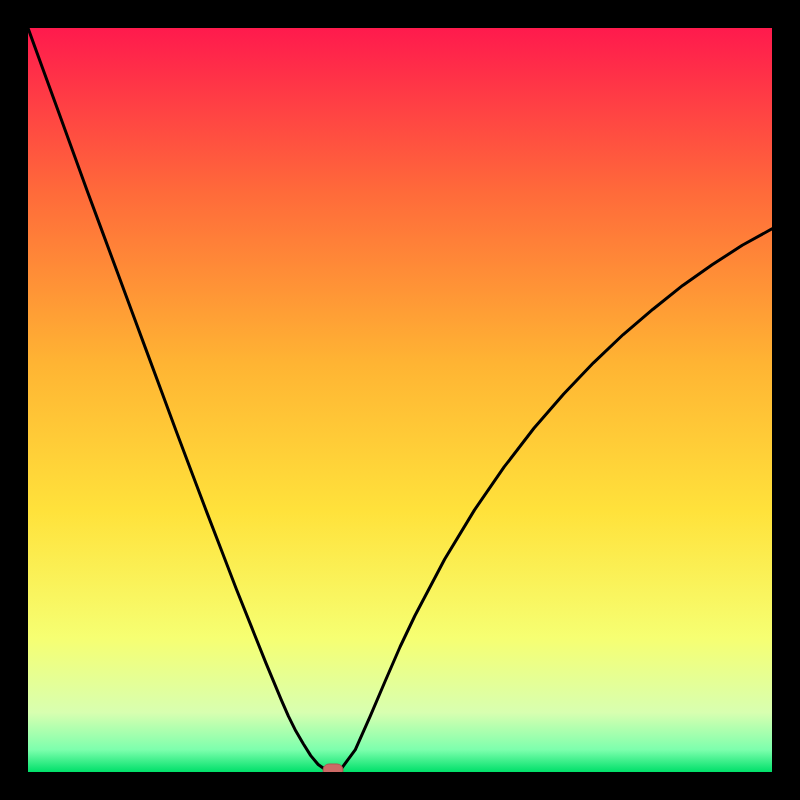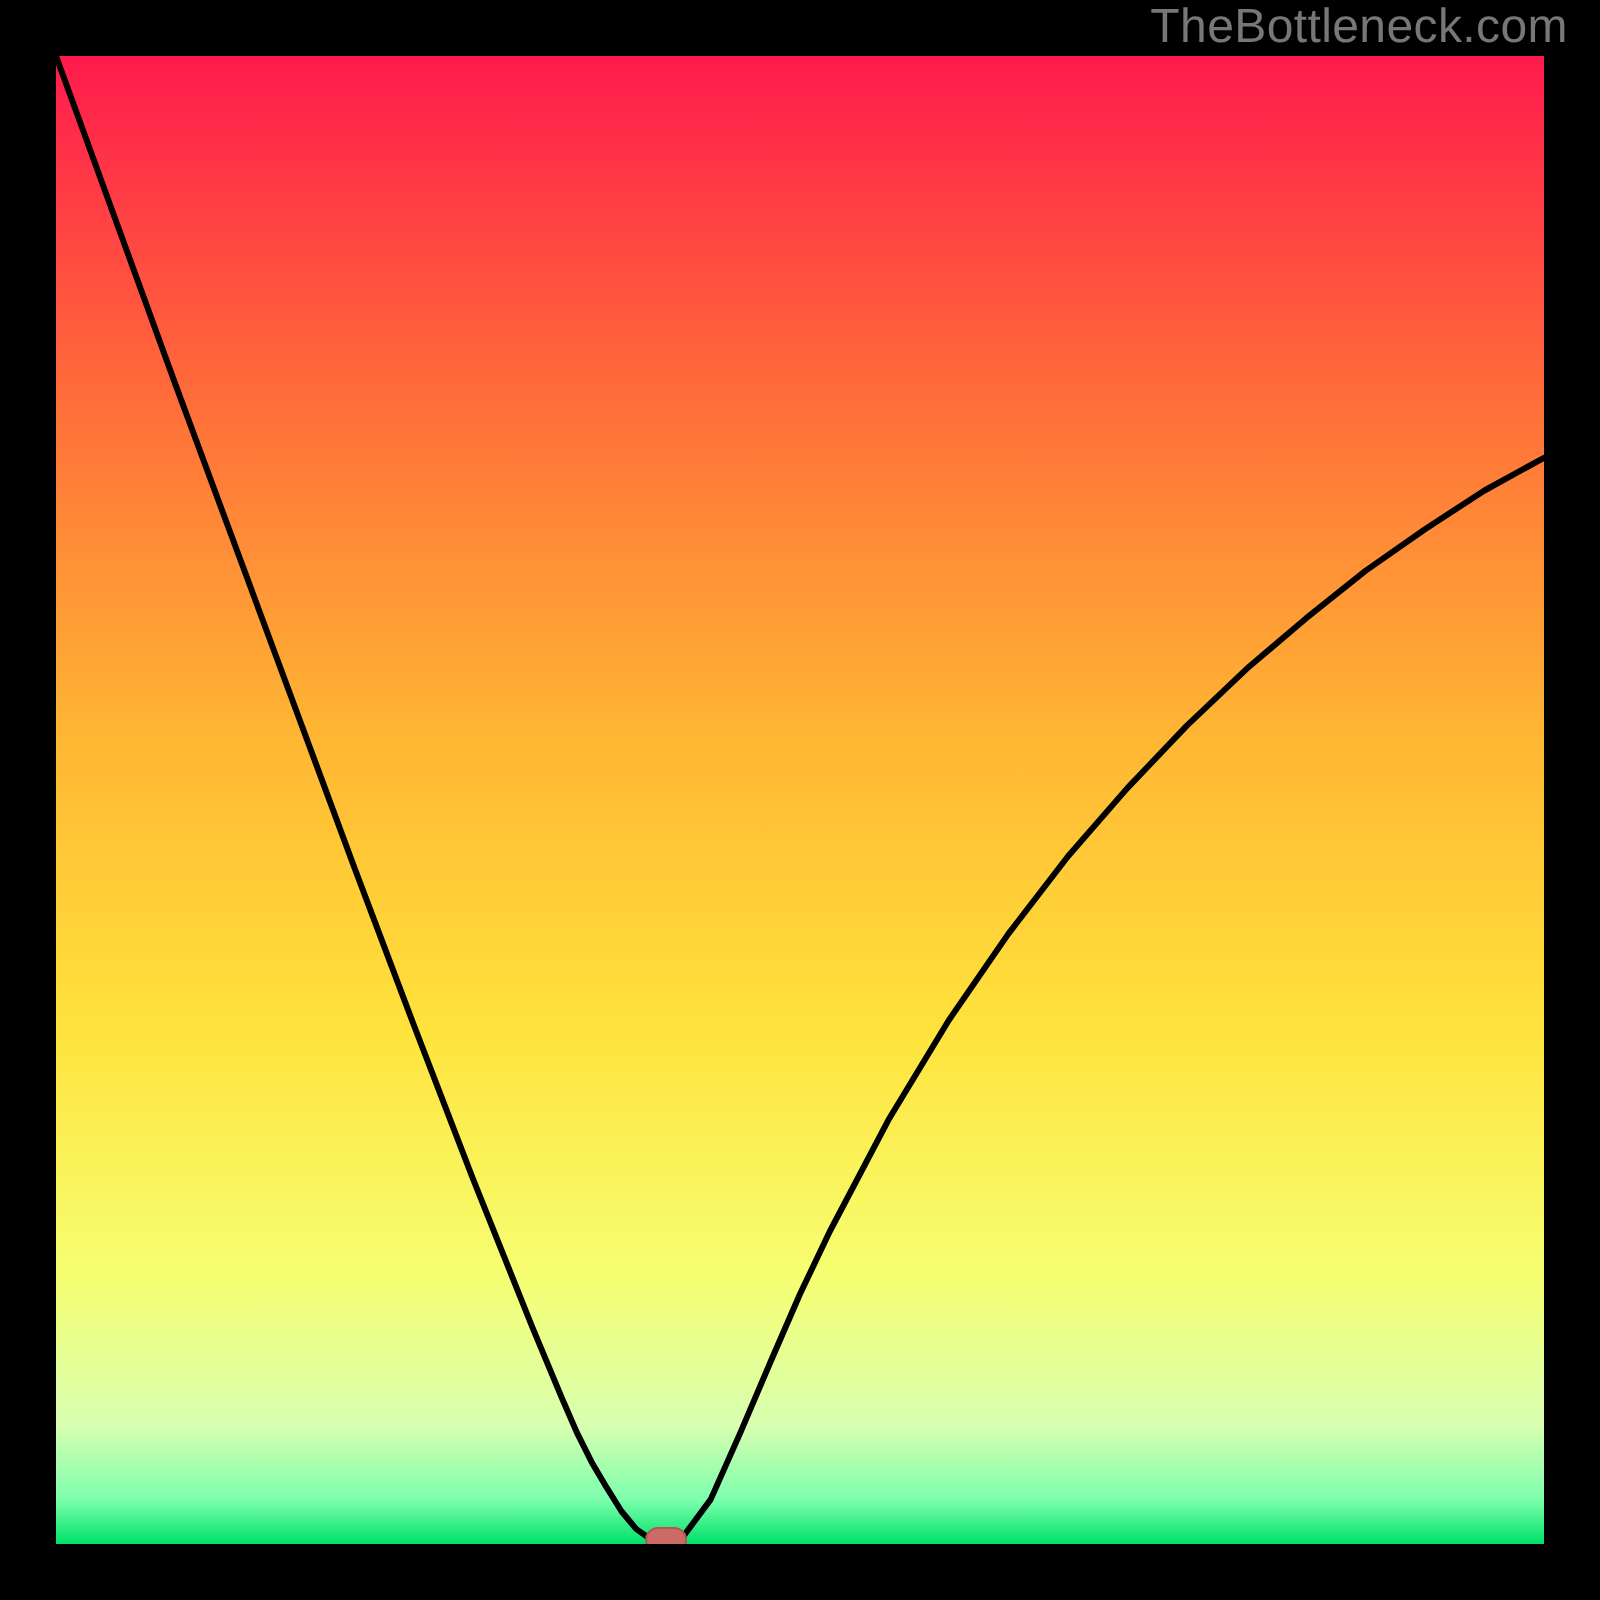--- a/index.html
+++ b/index.html
@@ -39,21 +39,20 @@
   svg.plot {
     width: 744px;
     height: 744px;
     display: block;
   }
 </style>
 </head>
 <body>
 
 <div class="frame">
-  <div class="watermark">TheBottleneck.com</div>
   <div class="plot-wrap">
     <svg class="plot" viewBox="0 0 744 744" preserveAspectRatio="none">
       <defs>
         <linearGradient id="bg-grad" x1="0" y1="0" x2="0" y2="1">
           <stop id="g0" offset="0%" stop-color="#ff1a4d"></stop>
           <stop id="g1" offset="22%" stop-color="#ff6a3a"></stop>
           <stop id="g2" offset="45%" stop-color="#ffb433"></stop>
           <stop id="g3" offset="65%" stop-color="#ffe23b"></stop>
           <stop id="g4" offset="82%" stop-color="#f6ff72"></stop>
           <stop id="g5" offset="92%" stop-color="#d8ffb0"></stop>

